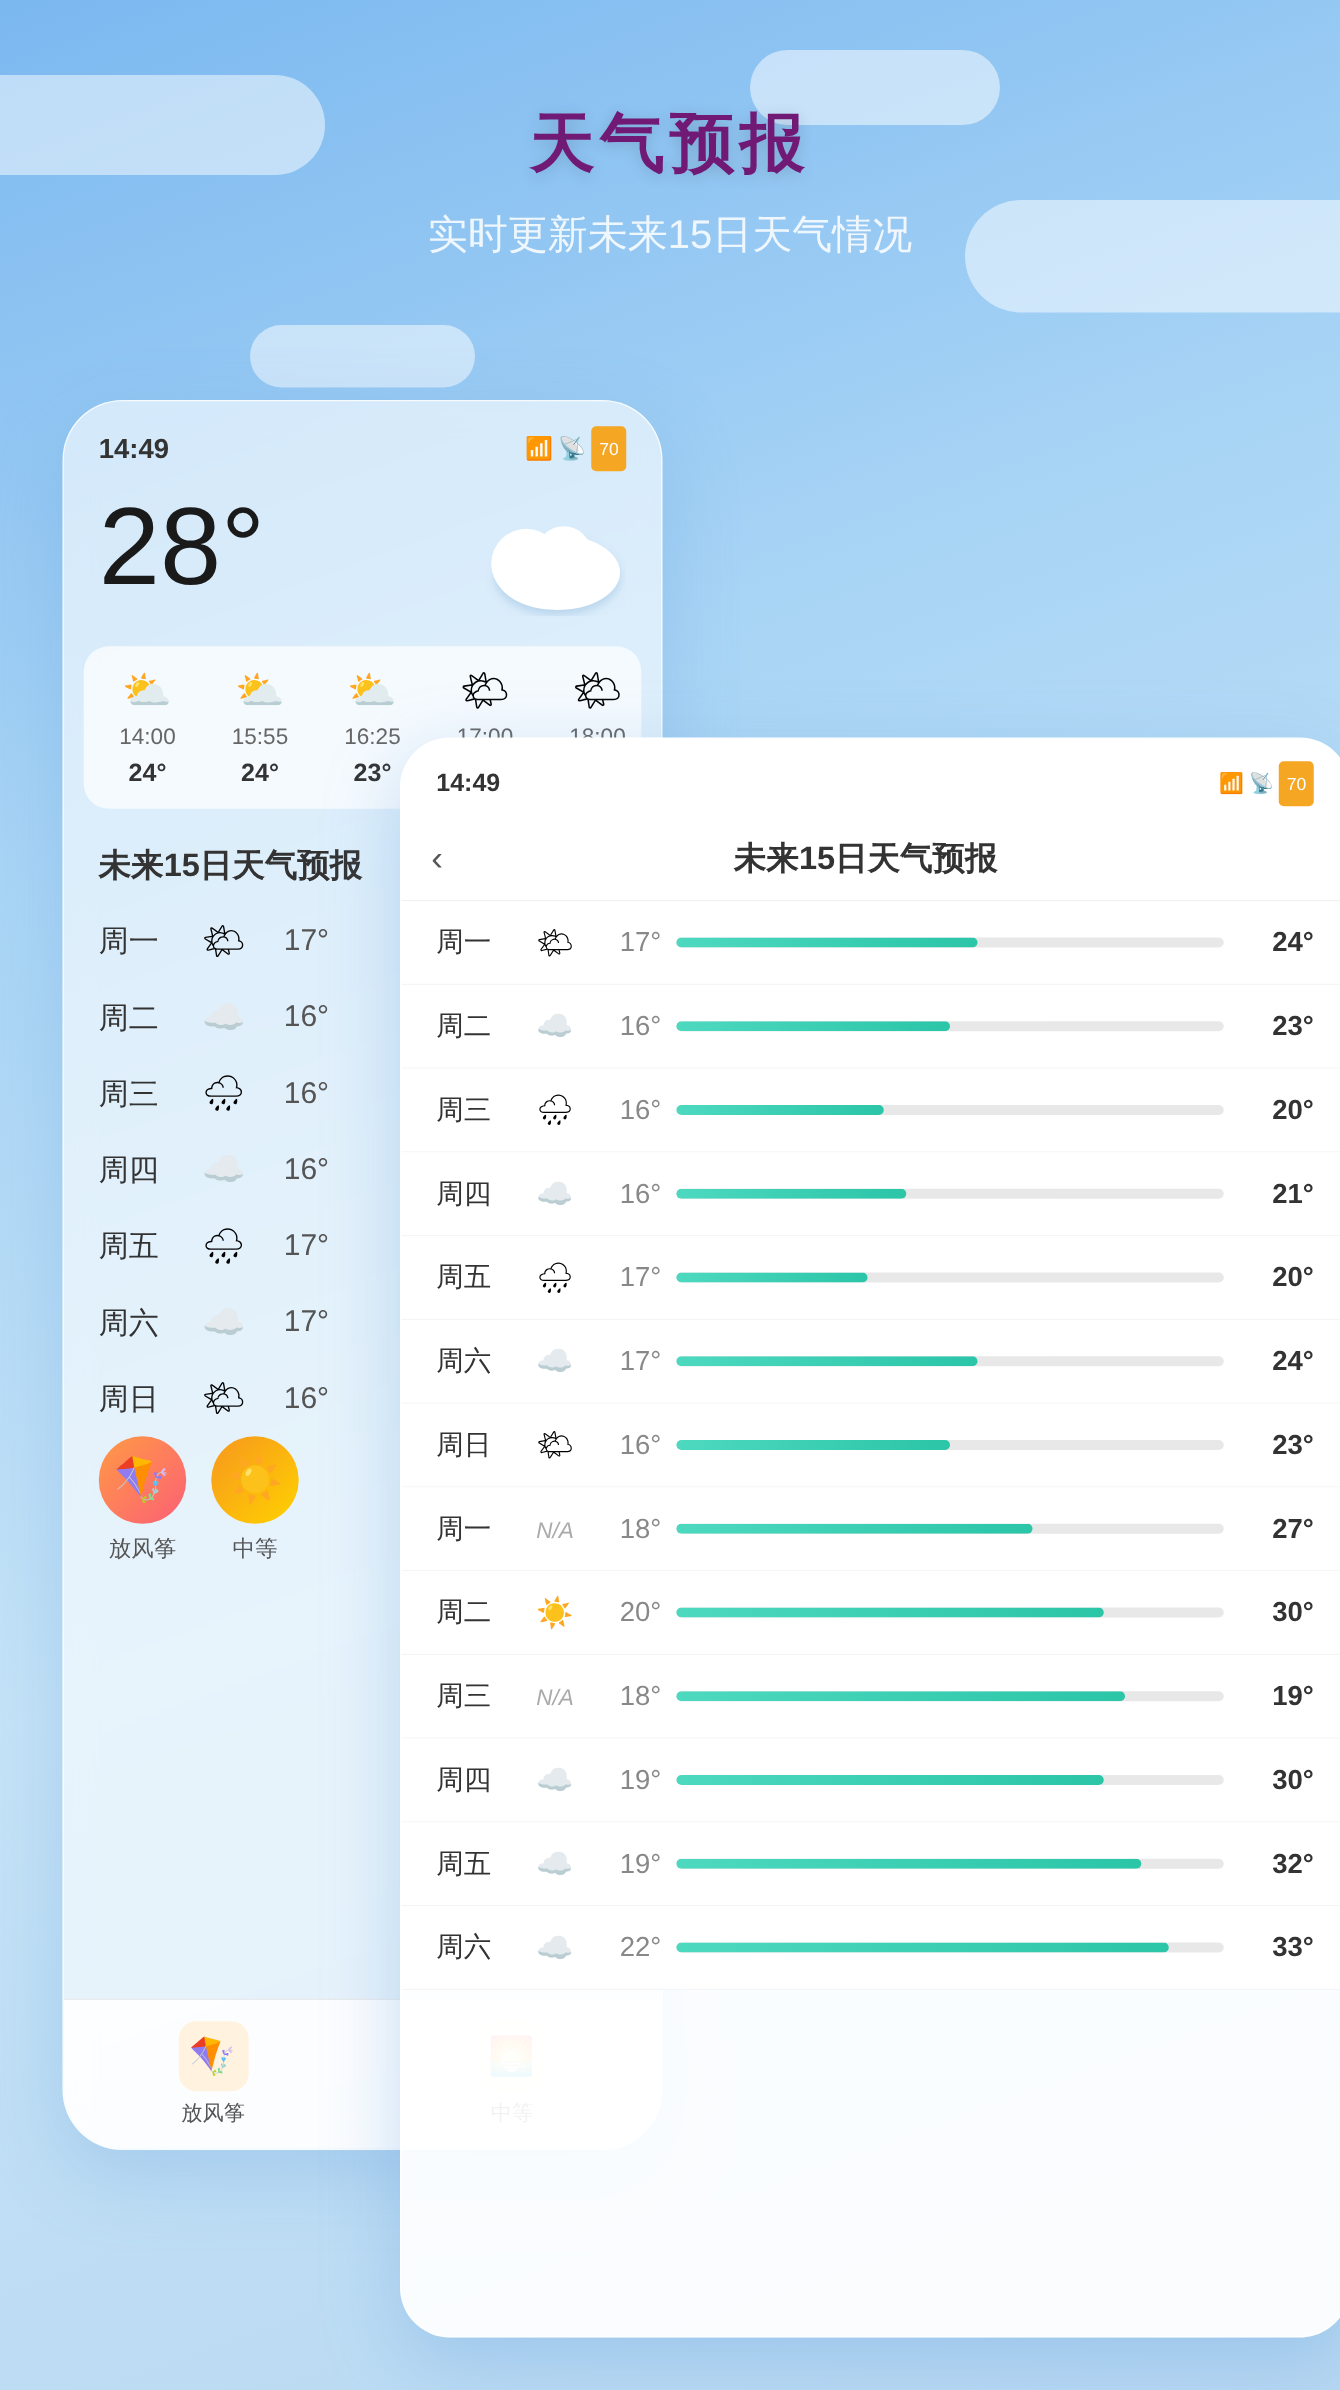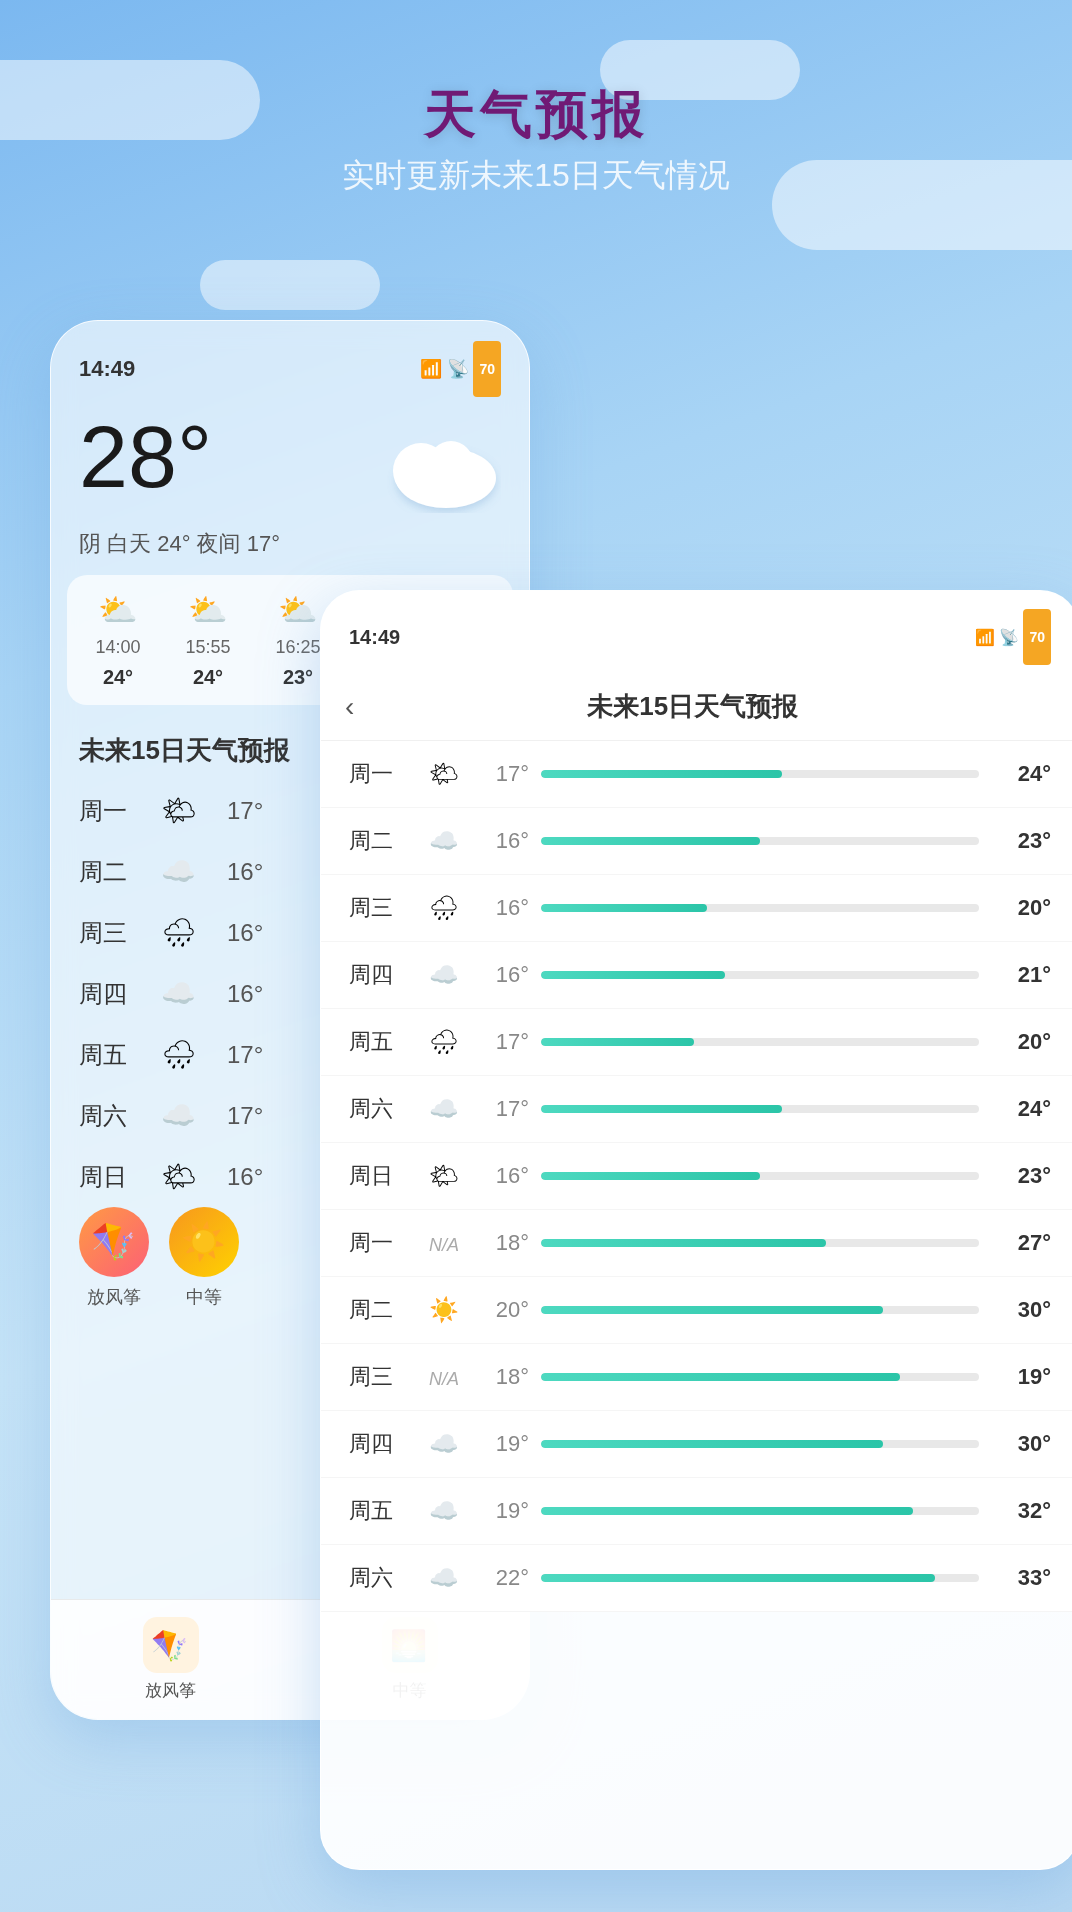--- a/index.html
+++ b/index.html
@@ -31,21 +31,21 @@
     .main-title {
       font-size: 52px;
       font-weight: 800;
       color: #701a75;
       text-shadow: 0 2px 12px rgba(0,0,0,0.15);
       letter-spacing: 4px;
     }
     .sub-title {
       font-size: 32px;
       color: rgba(255,255,255,0.85);
-      margin-top: 4px;
+      margin-top: 16px;
       font-weight: 400;
     }
 
     
     .phone-left {
       position: absolute;
       top: 320px;
       left: 50px;
       width: 480px;
       height: 1400px;
@@ -87,23 +87,23 @@
       display: flex;
       align-items: center;
       gap: 4px;
       font-size: 18px;
       color: #333;
     }
     .battery-badge {
       background: #f5a623;
       color: white;
       font-size: 14px;
-      padding: 20px 6px;
+      padding: 10px 6px;
       border-radius: 4px;
-      font-weight: 700;
+      font-weight: 400;
     }
 
     .left-temp-section {
       padding: 8px 28px 16px;
       display: flex;
       justify-content: space-between;
       align-items: flex-start;
     }
     .left-temp-number {
       font-size: 88px;
@@ -379,21 +379,20 @@
         <filter id="shadow" x="-20%" y="-20%" width="140%" height="140%">
           <feDropShadow dx="0" dy="4" stdDeviation="4" flood-color="rgba(100,150,200,0.3)"></feDropShadow>
         </filter>
       </defs>
       <ellipse cx="85" cy="55" rx="50" ry="30" fill="white" filter="url(#shadow)"></ellipse>
       <circle cx="60" cy="48" r="28" fill="white"></circle>
       <circle cx="90" cy="40" r="22" fill="white"></circle>
     </svg>
   </div>
 
-  <div class="left-temp-desc">阴 白天 24° 夜间 17°</div>
 
   <div class="hourly-section">
     <div class="hour-item">
       <span class="hour-icon">⛅</span>
       <span class="hour-time">14:00</span>
       <span class="hour-temp">24°</span>
     </div>
     <div class="hour-item">
       <span class="hour-icon">⛅</span>
       <span class="hour-time">15:55</span>

